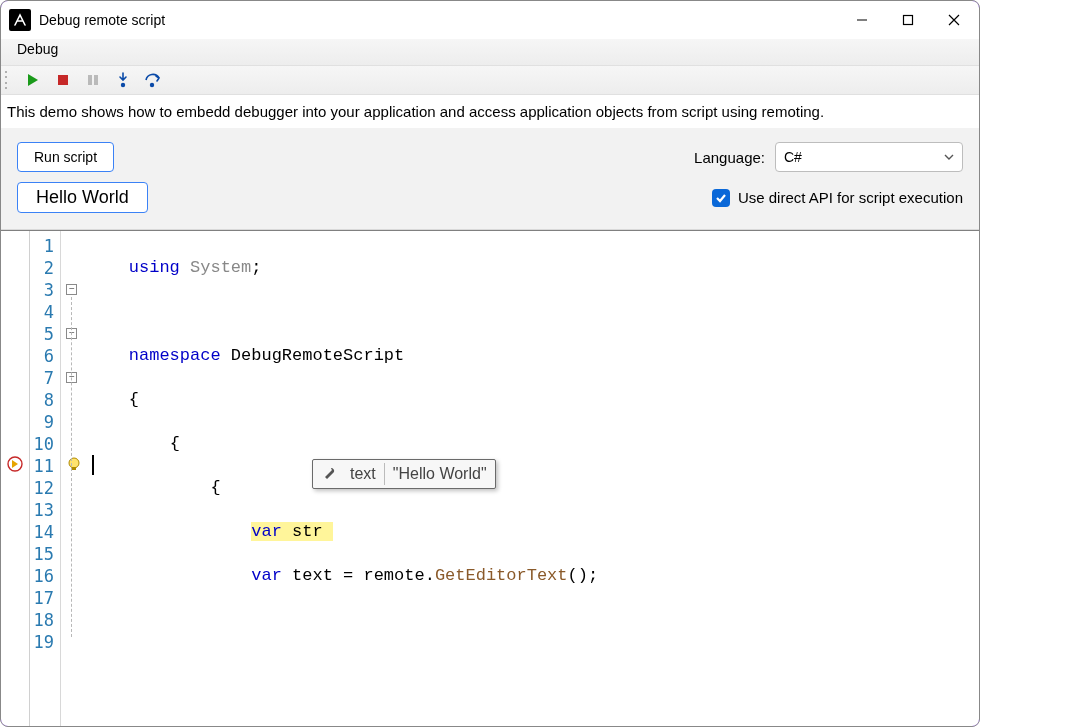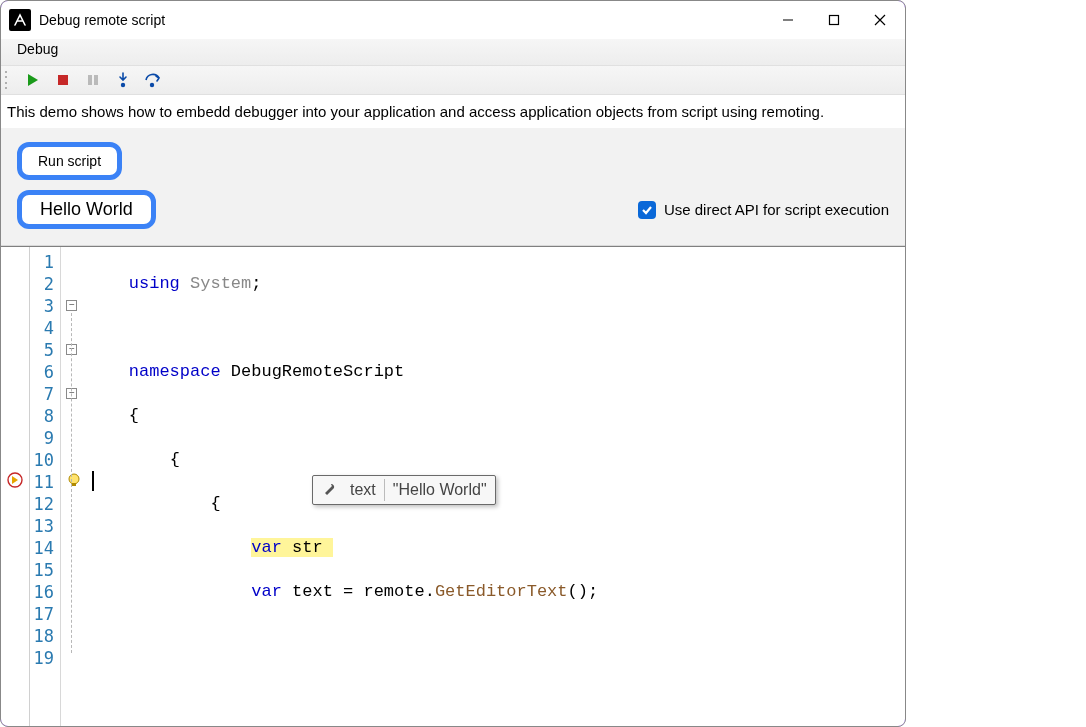--- a/index.html
+++ b/index.html
@@ -1,16 +1,16 @@
 <!DOCTYPE html>
 <html><head>
 <meta charset="utf-8">
 <style>
   html,body{margin:0;padding:0;font-family:"Segoe UI",Tahoma,sans-serif;font-size:14px;color:#000;background:#fff}
-  .window{width:906px;height:727px;box-sizing:border-box;border:1px solid #888;border-radius:8px;overflow:hidden;display:flex;flex-direction:column;background:#6d28d9}
+  .window{width:980px;height:727px;box-sizing:border-box;border:1px solid #888;border-radius:8px;overflow:hidden;display:flex;flex-direction:column;background:#6d28d9}
   
   .titlebar{height:38px;display:flex;align-items:center;background:#fff;padding:0 2px 0 8px}
   .titlebar .app-icon{width:22px;height:22px;background:#000;border-radius:2px;display:flex;align-items:center;justify-content:center;margin-right:8px}
   .titlebar .app-icon svg{width:16px;height:16px}
   .titlebar .title{font-size:14px;color:#000}
   .titlebar .spacer{flex:1}
   .titlebar .win-btn{width:46px;height:38px;display:flex;align-items:center;justify-content:center}
   .titlebar .win-btn svg{width:12px;height:12px;stroke:#000;stroke-width:1.2;fill:none}
   
   .menubar,.toolbar{background:linear-gradient(#f6f6f6,#ededed);border-bottom:1px solid #e0e0e0}
@@ -18,21 +18,21 @@
   .menubar .menu-item{padding:2px 8px;font-size:14px}
   .toolbar{height:28px;display:flex;align-items:center;padding:0 4px;gap:10px}
   .toolbar .grip{width:6px;height:18px;display:flex;flex-direction:column;justify-content:space-between;margin-right:2px}
   .toolbar .grip span{width:2px;height:2px;background:#9a9a9a;border-radius:1px}
   .tb-btn{width:20px;height:20px;display:flex;align-items:center;justify-content:center}
   
   .info-strip{padding:8px 6px;font-size:15px;color:#000;background:#fff}
   
   .controls{background:#f2f2f2;padding:14px 16px 16px;display:flex;flex-direction:column;gap:10px;border-bottom:1px solid #d9d9d9}
   .controls .row{display:flex;align-items:center;justify-content:space-between}
-  .btn{background:#fff;border:5px solid #3b82f6;border-radius:12px;padding:6px 16px;font-size:14px;cursor:default}
+  .btn{background:#fff;border:1px solid #3b82f6;border-radius:4px;padding:6px 16px;font-size:14px;cursor:default}
   .btn.small{padding:4px 18px;font-size:18px}
   .lang-wrap{display:flex;align-items:center;gap:10px}
   .lang-label{font-size:15px}
   .select{width:170px;height:28px;border:1px solid #bdbdbd;border-radius:4px;background:#fff;display:flex;align-items:center;justify-content:space-between;padding:0 8px;font-size:14px}
   .select .chev{width:10px;height:10px}
   .chk-row{display:flex;align-items:center;gap:8px;justify-content:flex-end}
   .chk{width:18px;height:18px;border-radius:4px;background:#0a68d8;display:flex;align-items:center;justify-content:center}
   .chk svg{width:12px;height:12px;stroke:#fff;stroke-width:2.2;fill:none}
   
   .editor-wrap{flex:1;display:flex;overflow:hidden;border-top:1px solid #808080}
@@ -129,20 +129,29 @@
           <circle cx="8" cy="13" r="2.2" fill="#0a4aa8"></circle>
         </svg>
     </div>
   </div>
 
   <div class="info-strip">This demo shows how to embedd debugger into your application and access application objects from script using remoting.</div>
 
   <div class="controls">
     <div class="row">
       <div class="btn">Run script</div>
+      <div class="lang-wrap">
+        <div class="lang-label">Language:</div>
+        <div class="select">
+          <span>C#</span>
+          <svg class="chev" viewBox="0 0 10 10">
+              <path d="M1 3 L5 7 L9 3" stroke="#555" stroke-width="1.4" fill="none"></path>
+            </svg>
+        </div>
+      </div>
     </div>
     <div class="row">
       <div class="btn small">Hello World</div>
       <div class="chk-row">
         <div class="chk">
           <svg viewBox="0 0 12 12">
               <path d="M2 6 L5 9 L10 3"></path>
             </svg>
         </div>
         <div style="font-size:15px">Use direct API for script execution</div>

